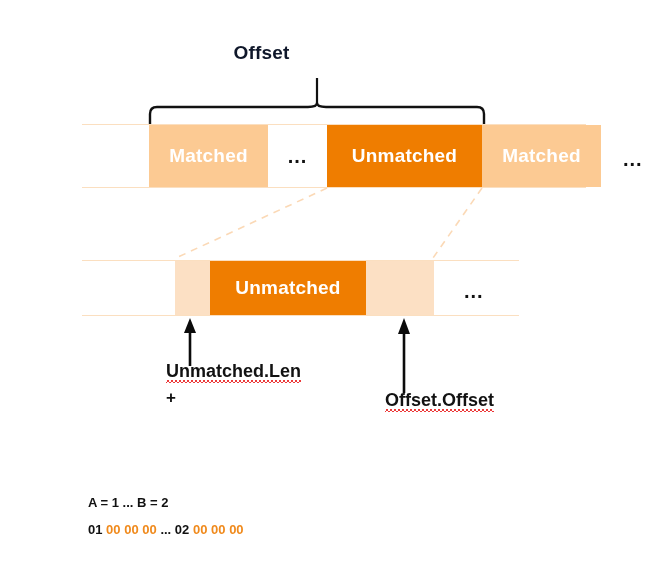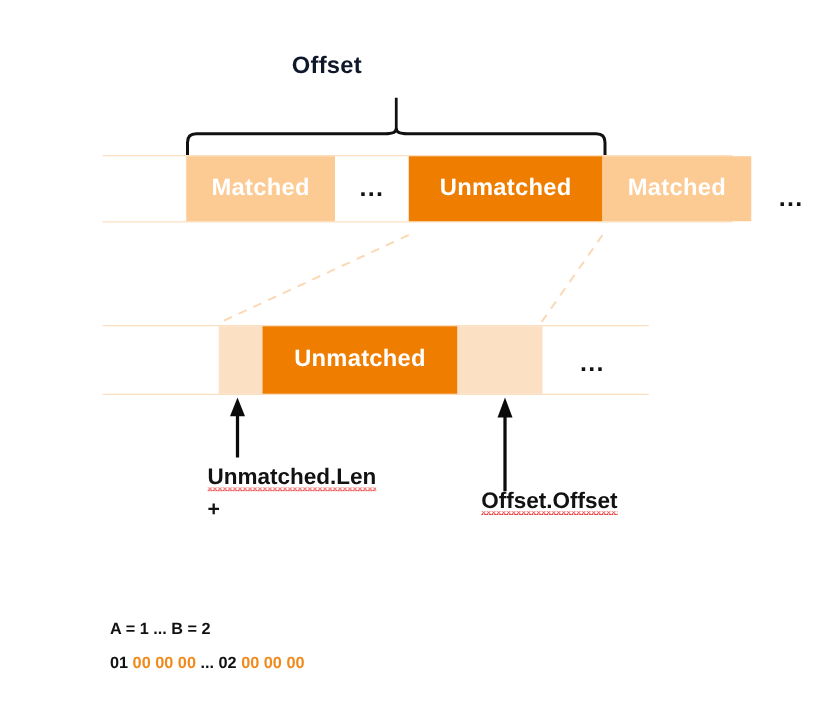--- a/index.html
+++ b/index.html
@@ -50,21 +50,21 @@
   .bracket-wrap svg { display: block; }
 
   
   .strip {
     position: absolute;
     box-sizing: border-box;
     border-top: 1.4px solid #fbdfc0;
     border-bottom: 1.4px solid #fbdfc0;
     background: #ffffff;
   }
-  .strip-top  { left: 82px;  top: 124px; width: 504px; height: 54px; }
+  .strip-top  { left: 82px;  top: 124px; width: 504px; height: 64px; }
   .strip-bot  { left: 82px;  top: 260px; width: 437px; height: 56px; }
 
   
   .blk {
     position: absolute;
     top: 0;
     height: 100%;
     display: flex;
     align-items: center;
     justify-content: center;
@@ -123,21 +123,21 @@
   .sq {
     
     padding-bottom: 2px;
     background-repeat: repeat-x;
     background-position: left bottom;
     background-size: 4px 3px;
     background-image:
       linear-gradient(45deg, transparent 45%, #ec3a3a 45%, #ec3a3a 62%, transparent 62%),
       linear-gradient(-45deg, transparent 45%, #ec3a3a 45%, #ec3a3a 62%, transparent 62%);
   }
-  .annot-left  { left: 166px; top: 368px; }
+  .annot-left  { left: 166px; top: 358px; }
   .annot-right { left: 385px; top: 387px; }
   .annot .plus { font-weight: bold; font-size: 17px; }
 
   
   .code {
     position: absolute;
     left: 88px;
     top: 490px;
     font-size: 13px;
     font-weight: bold;

